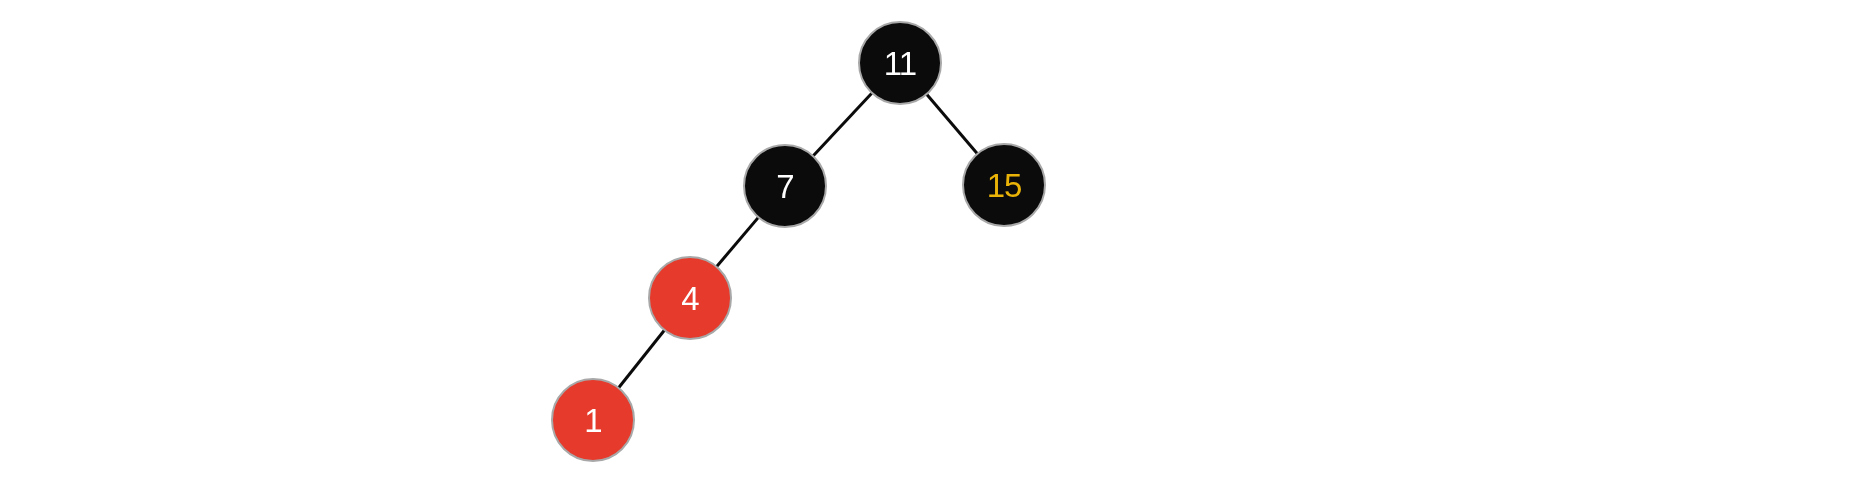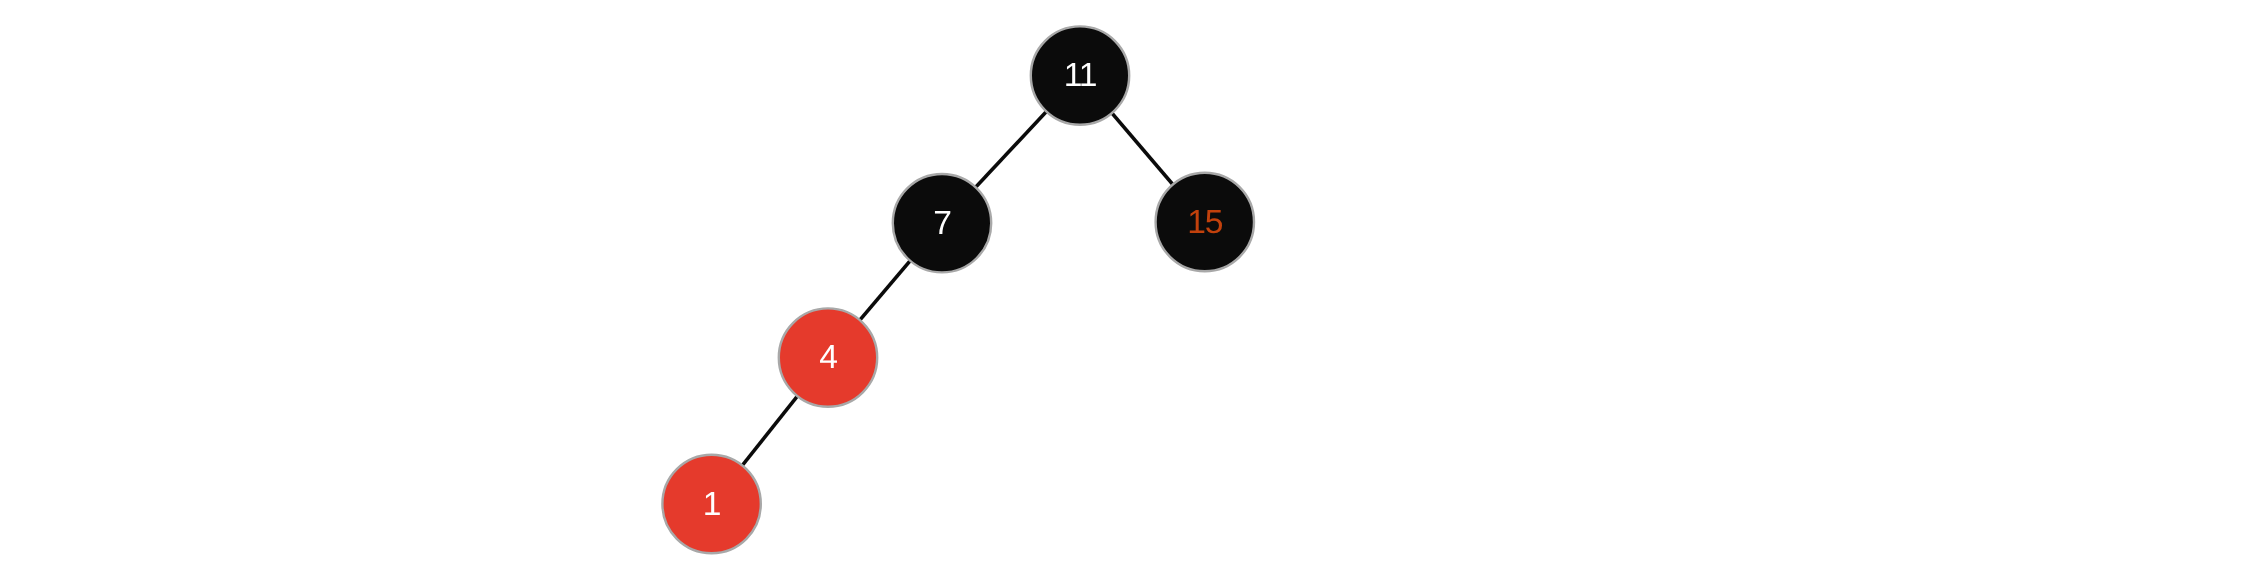--- a/index.html
+++ b/index.html
@@ -30,21 +30,21 @@
     border-radius: 50%;
     border: 2px solid #a8a8a8;
     transform: translate(-50%, -50%);
     display: flex;
     align-items: center;
     justify-content: center;
     cursor: pointer;
   }
   .node-label {
     color: #ffffff;
-    font-size: 28px;
+    font-size: 33px;
     line-height: 1;
     letter-spacing: -1px;
     user-select: none;
   }
 </style>
 </head>
 <body>
 
 <div class="canvas">
   <svg class="edges-layer" id="edges" viewBox="0 0 1872 486" xmlns="http://www.w3.org/2000/svg">
@@ -54,21 +54,21 @@
       <line x1="690" y1="298" x2="593" y2="420" stroke="#0b0b0b" stroke-width="3"></line>
     </svg>
   <div id="nodes">
       <div class="node" style="left: 900px; top: 63px; background: rgb(11, 11, 11); border-color: rgb(168, 168, 168);">
         <span class="node-label" style="color: rgb(255, 255, 255);">11</span>
       </div>
       <div class="node" style="left: 785px; top: 186px; background: rgb(11, 11, 11); border-color: rgb(168, 168, 168);">
         <span class="node-label" style="color: rgb(255, 255, 255);">7</span>
       </div>
       <div class="node" style="left: 1004px; top: 185px; background: rgb(11, 11, 11); border-color: rgb(168, 168, 168);">
-        <span class="node-label" style="color: #c2410c;">15</span>
+        <span class="node-label" style="color: #eab308;">15</span>
       </div>
       <div class="node" style="left: 690px; top: 298px; background: rgb(229, 58, 44); border-color: rgb(168, 168, 168);">
         <span class="node-label" style="color: rgb(255, 255, 255);">4</span>
       </div>
       <div class="node" style="left: 593px; top: 420px; background: rgb(229, 58, 44); border-color: rgb(168, 168, 168);">
         <span class="node-label" style="color: rgb(255, 255, 255);">1</span>
       </div>
     </div>
 </div>
 

